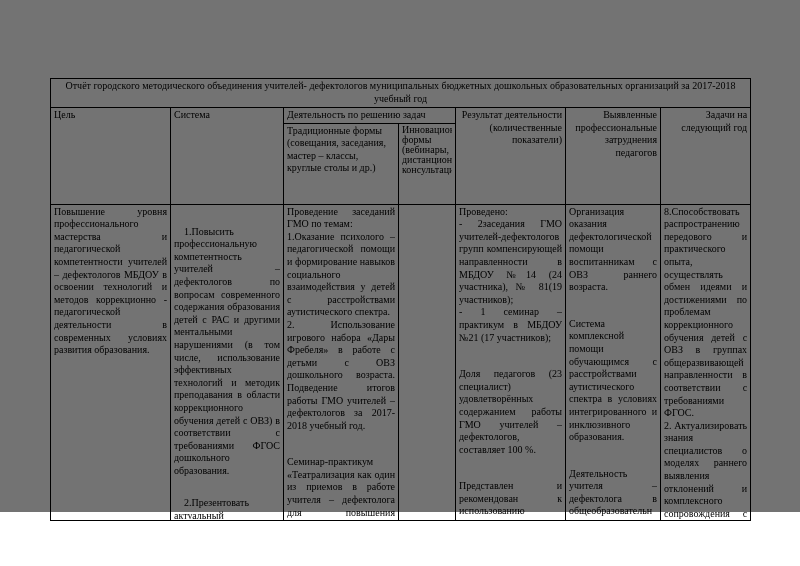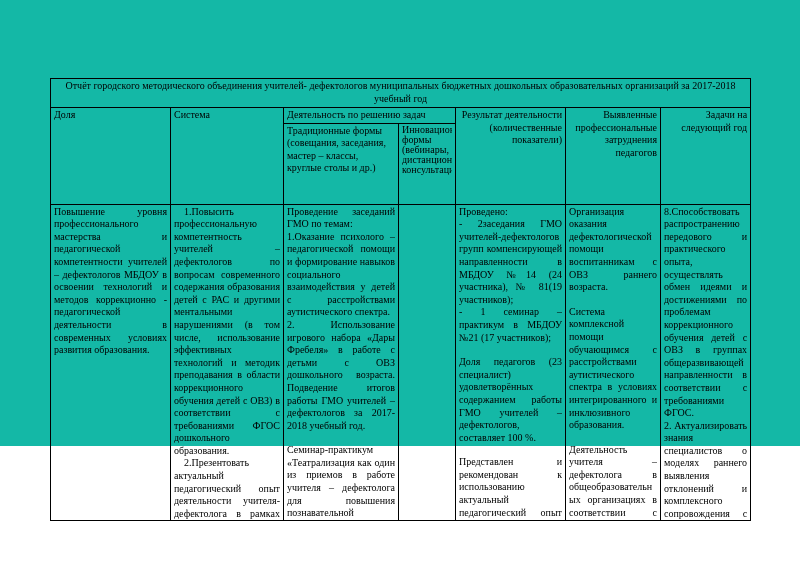--- a/index.html
+++ b/index.html
@@ -3,43 +3,43 @@
 <meta charset="utf-8">
 <style>
   html, body { margin:0; padding:0; }
   body {
     width:800px; height:566px;
     background:#ffffff;
     font-family:"Liberation Serif","DejaVu Serif",serif;
     color:#000000;
     overflow:hidden;
   }
-  .page { position:relative; width:800px; height:446px; background:#14b8a6; }
+  .page { position:relative; width:800px; height:512px; background:#737373; }
 
   table.report {
     position:absolute; left:50px; top:78px; width:700px;
     border-collapse:collapse; table-layout:fixed;
   }
   td {
     border:1px solid #000;
     vertical-align:top;
     padding:1px 3px;
     font-size:10px;
     line-height:12.6px;
     overflow:hidden;
   }
   .title-cell { text-align:center; height:26px; }
   .h-act { height:11px; }
   .center { text-align:right; }
   .innov { line-height:10.2px; }
   .iclip { height:78px; overflow:hidden; }
   .clip  { height:313px; overflow:hidden; }
   p { margin:0; text-align:justify; overflow-wrap:break-word; word-break:break-word; }
-  p.indent { text-indent:10px; }
-  p.gap { margin-top:12px; }
+  p.indent { text-indent:10px;margin-top:20px; }
+  p.gap { margin-top:24px; }
 </style>
 </head>
 <body>
 
 <div class="page">
   <table class="report">
     <colgroup>
       <col style="width:120px">
         <col style="width:113px">
         <col style="width:115px">
@@ -48,21 +48,21 @@
         <col style="width:95px">
         <col style="width:90px">
     </colgroup>
 
     <tbody>
         <tr>
       <td colspan="7" class="title-cell">Отчёт городского методического объединения учителей- дефектологов муниципальных бюджетных дошкольных образовательных организаций за 2017-2018 учебный год</td>
     </tr>
 
     <tr>
-      <td rowspan="2">Доля</td>
+      <td rowspan="2">Цель</td>
       <td rowspan="2">Система</td>
       <td colspan="2" class="h-act">Деятельность по решению задач</td>
       <td rowspan="2" class="center">Результат деятельности (количественные показатели)</td>
       <td rowspan="2" class="center">Выявленные профессиональные затруднения педагогов</td>
       <td rowspan="2" class="center">Задачи на следующий год</td>
     </tr>
 
     <tr>
       <td>Традиционные формы (совещания, заседания, мастер – классы, круглые столы и др.)</td>
       <td class="innov">

